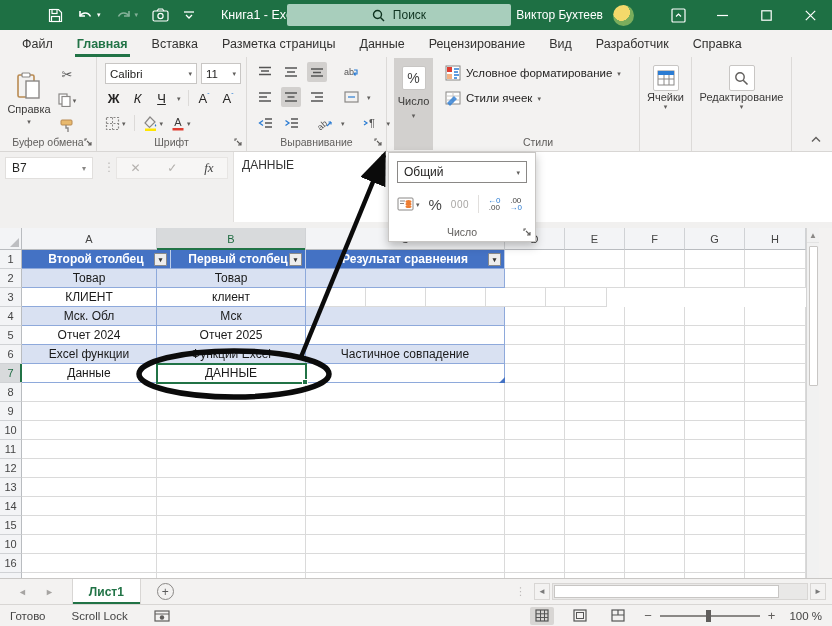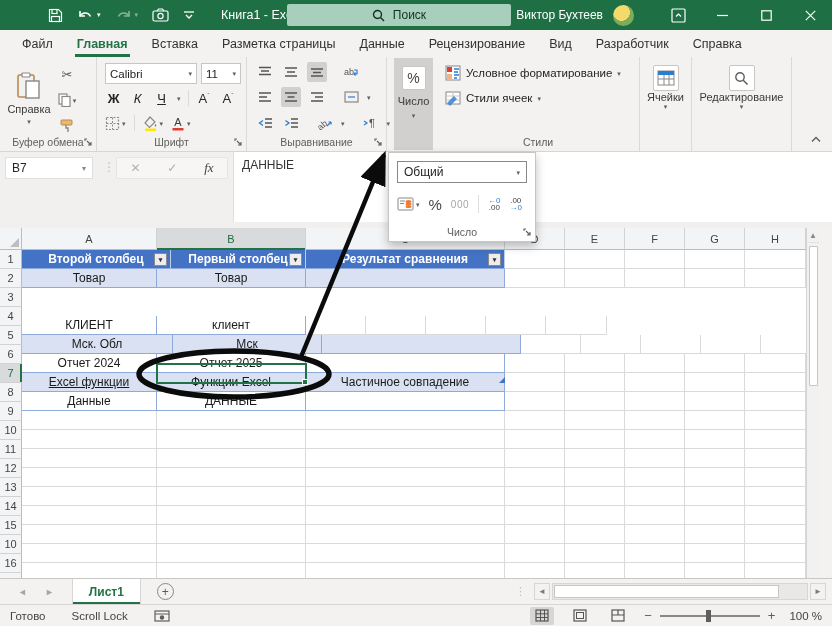--- a/index.html
+++ b/index.html
@@ -575,51 +575,51 @@
         <div class="grow" style="height: 19px;">
           <div class="cell t-body banded" style="width: 135px;">Товар</div>
           <div class="cell t-body banded" style="width: 149px;">Товар</div>
           <div class="cell t-body banded" style="width: 199px;"></div>
           <div class="cell" style="width: 60px;"></div>
           <div class="cell" style="width: 60px;"></div>
           <div class="cell" style="width: 60px;"></div>
           <div class="cell" style="width: 60px;"></div>
           <div class="cell" style="width: 61px;"></div>
         </div>
-        <div class="grow" style="height: 19px; margin-top: 28px;">
+        <div class="grow" style="height: 19px;">
           <div class="cell t-body" style="width: 135px;">КЛИЕНТ</div>
           <div class="cell t-body" style="width: 149px;">клиент</div>
           <div class="cell" style="width: 60px;"></div>
           <div class="cell" style="width: 60px;"></div>
           <div class="cell" style="width: 60px;"></div>
           <div class="cell" style="width: 60px;"></div>
           <div class="cell" style="width: 61px;"></div>
         </div>
         <div class="grow" style="height: 19px;">
-          <div class="cell t-body banded" style="width: 151px;">Мск. Обл</div>
+          <div class="cell t-body banded" style="width: 135px;">Мск. Обл</div>
           <div class="cell t-body banded" style="width: 149px;">Мск</div>
           <div class="cell t-body banded" style="width: 199px;"></div>
           <div class="cell" style="width: 60px;"></div>
           <div class="cell" style="width: 60px;"></div>
           <div class="cell" style="width: 60px;"></div>
           <div class="cell" style="width: 60px;"></div>
           <div class="cell" style="width: 61px;"></div>
         </div>
         <div class="grow" style="height: 19px;">
           <div class="cell t-body" style="width: 135px;">Отчет 2024</div>
           <div class="cell t-body" style="width: 149px;">Отчет 2025</div>
           <div class="cell t-body" style="width: 199px;"></div>
           <div class="cell" style="width: 60px;"></div>
           <div class="cell" style="width: 60px;"></div>
           <div class="cell" style="width: 60px;"></div>
           <div class="cell" style="width: 60px;"></div>
           <div class="cell" style="width: 61px;"></div>
         </div>
         <div class="grow" style="height: 19px;">
-          <div class="cell t-body banded" style="width: 135px; text-decoration: underline;">Excel функции</div>
+          <div class="cell t-body banded" style="width: 135px;">Excel функции</div>
           <div class="cell t-body banded" style="width: 149px;">Функции Excel</div>
           <div class="cell t-body banded" style="width: 199px;">Частичное совпадение</div>
           <div class="cell" style="width: 60px;"></div>
           <div class="cell" style="width: 60px;"></div>
           <div class="cell" style="width: 60px;"></div>
           <div class="cell" style="width: 60px;"></div>
           <div class="cell" style="width: 61px;"></div>
         </div>
         <div class="grow" style="height: 19px;">
           <div class="cell t-body" style="width: 135px;">Данные</div>

